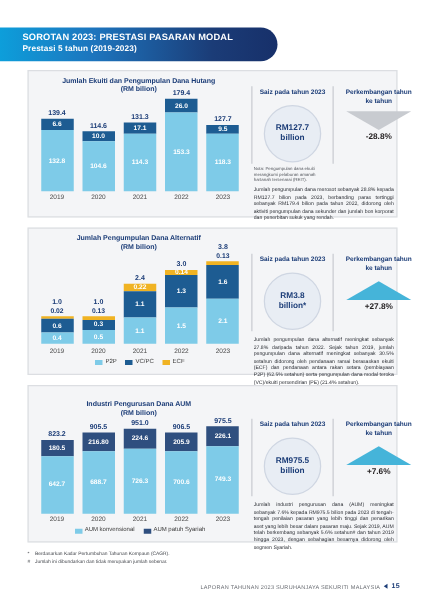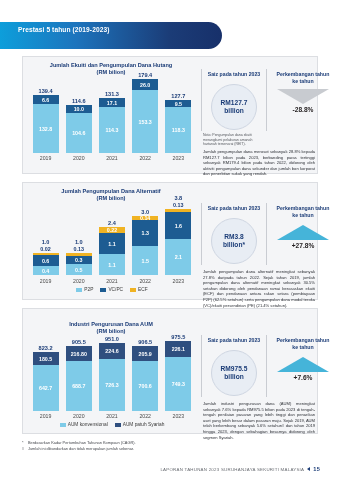--- a/index.html
+++ b/index.html
@@ -138,20 +138,21 @@
     border-right:3.4px solid #1b3c77;
   }
   .footer .pg{ color:#1b3c77; font-weight:bold; font-size:5.6px; }
 </style>
 </head>
 <body>
 
 <div class="page">
 
   <div class="header-bar">
+    <div class="header-title">SOROTAN 2023: PRESTASI PASARAN MODAL</div>
     <div class="header-sub">Prestasi 5 tahun (2019-2023)</div>
   </div>
 
   <div class="card" id="card1">
     <div class="card-inner">
       <div class="chart-title">
         <div>Jumlah Ekuiti dan Pengumpulan Dana Hutang</div>
         <div>(RM bilion)</div>
       </div>
 

